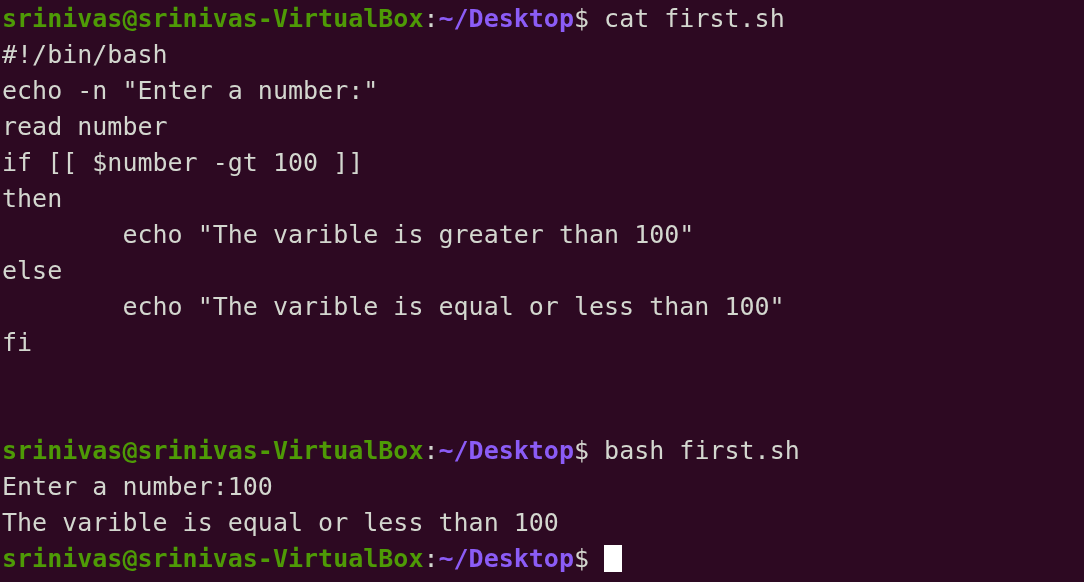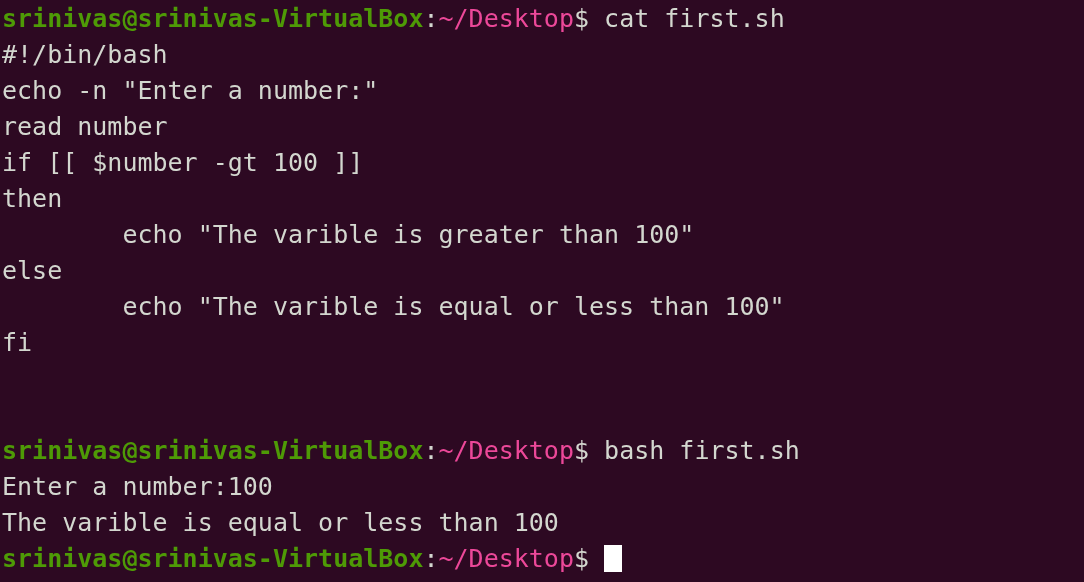--- a/index.html
+++ b/index.html
@@ -27,21 +27,21 @@
     bottom: 0;
     white-space: pre;
   }
   .line {
     height: 36px;
     white-space: pre;
     display: block;
   }
   .seg { white-space: pre; }
   .c-green  { color: #4e9a06; font-weight: bold; }
-  .c-blue   { color: #ec4899; font-weight: normal; }
+  .c-blue   { color: #8b5cf6; font-weight: bold; }
   .c-white  { color: #d3d7cf; }
   .c-dollar { color: #d3d7cf; }
   .cursor {
     display: inline-block;
     width: 18px;
     height: 27px;
     background: #ffffff;
     vertical-align: -5px;
   }
 </style>

